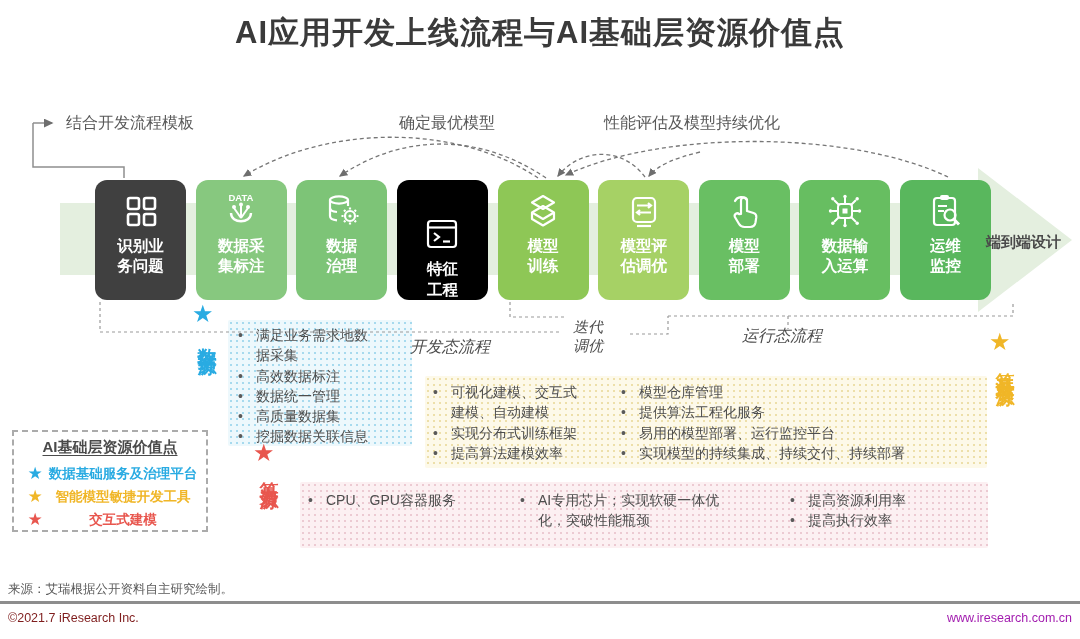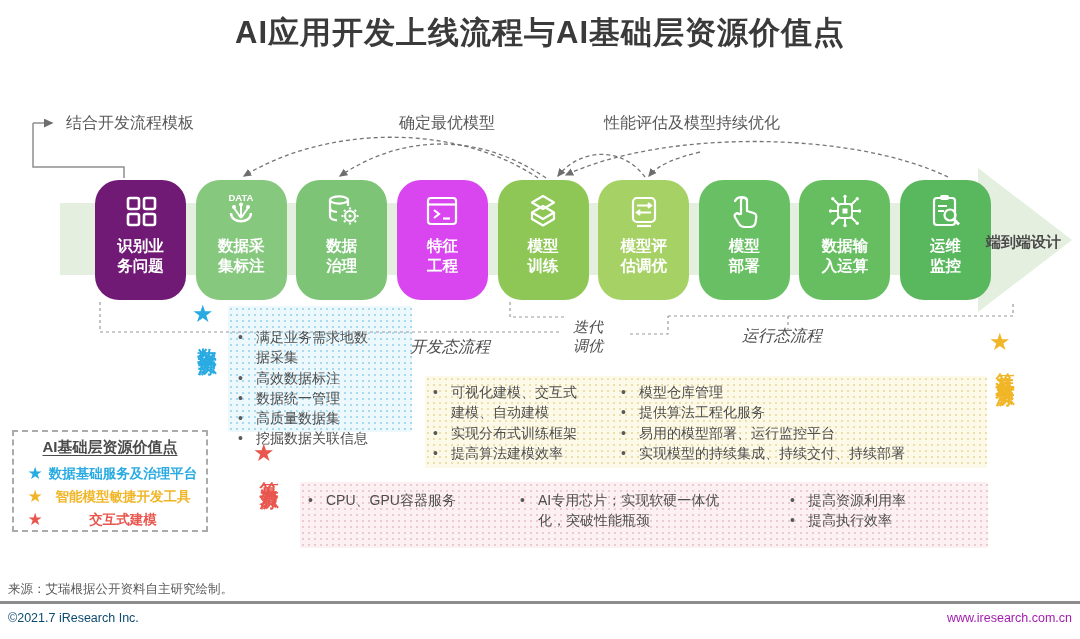--- a/index.html
+++ b/index.html
@@ -10,21 +10,21 @@
            font-size:31px; font-weight:900; color:#3a3a3a; letter-spacing:1px; }
 
   .toplabel { position:absolute; font-size:16px; color:#595959; white-space:nowrap; }
 
   .svgLayer { position:absolute; inset:0; width:1080px; height:639px; }
   .under { z-index:0; }
   .over  { z-index:3; pointer-events:none; }
 
   .flow { position:absolute; left:95px; top:180px; width:896px; height:120px;
           display:flex; justify-content:space-between; z-index:2; }
-  .fbox { width:91px; height:120px; border-radius:24px; display:flex; flex-direction:column;
+  .fbox { width:91px; height:120px; border-radius:12px; display:flex; flex-direction:column;
           align-items:center; }
   .fbox svg { width:44px; height:44px; margin-top:9px; flex:0 0 auto; }
   .flabel { margin-top:3px; color:#fff; font-weight:bold; font-size:15.5px; line-height:1.32;
             text-align:center; white-space:pre-line; }
 
   .endtoend { position:absolute; left:986px; top:233px; font-size:15px; font-weight:600;
               color:#4a4a4a; z-index:2; white-space:nowrap; }
 
   .star { position:absolute; font-size:24px; line-height:1; z-index:4; }
   .vtext { position:absolute; writing-mode:vertical-rl; text-orientation:upright;
@@ -50,41 +50,41 @@
   .legend { position:absolute; left:12px; top:430px; width:196px; height:102px;
             border:2px dashed #ababab; background:#fff; z-index:5; padding:6px 8px 4px; }
   .legend-title { text-align:center; font-size:15px; font-weight:bold; color:#4a4a4a;
                   text-decoration:underline; text-underline-offset:3px; margin-bottom:5px; }
   .lrow { display:flex; align-items:center; font-size:13.5px; font-weight:bold; height:23px; }
   .lrow .lstar { width:26px; text-align:center; font-size:17px; flex:0 0 auto; }
   .lrow .ltxt { flex:1; text-align:center; }
 
   .src { position:absolute; left:8px; top:581px; font-size:12.5px; color:#595959; z-index:5; }
   .footline { position:absolute; left:0; top:601px; width:1080px; height:3px; background:#8d8d8d; z-index:5; }
-  .copy { position:absolute; left:8px; top:611px; font-size:12.5px; color:#0c4a6e; z-index:5; }
+  .copy { position:absolute; left:8px; top:611px; font-size:12.5px; color:#7f1d1d; z-index:5; }
   .site { position:absolute; right:8px; top:611px; font-size:12.5px; color:#a21caf; z-index:5; }
 </style>
 </head>
 <body>
 
 <div class="canvas">
 
   <svg class="svgLayer under">
     <rect x="60" y="203" width="918" height="72" fill="#e4efdf"></rect>
     <polygon points="978,168 1072,240 978,312" fill="#e4efdf"></polygon>
   </svg>
 
   <div class="title">AI应用开发上线流程与AI基础层资源价值点</div>
 
   <div class="toplabel" style="left:66px; top:113px;">结合开发流程模板</div>
   <div class="toplabel" style="left:399px; top:113px;">确定最优模型</div>
   <div class="toplabel" style="left:604px; top:113px;">性能评估及模型持续优化</div>
 
   <div class="flow">
-    <div class="fbox" style="background: #701a75;">
+    <div class="fbox" style="background: #404040;">
       <svg viewBox="0 0 44 44" fill="none" stroke="#fff" stroke-width="2.6">
         <rect x="9" y="9" width="11" height="11" rx="2"></rect>
           <rect x="25" y="9" width="11" height="11" rx="2"></rect>
         <rect x="9" y="25" width="11" height="11" rx="2"></rect>
           <rect x="25" y="25" width="11" height="11" rx="2"></rect>
       </svg>
       <div class="flabel">识别业
 务问题</div>
     </div>
     <div class="fbox" style="background: rgb(135, 200, 127);">
@@ -104,21 +104,21 @@
         <ellipse cx="19" cy="11" rx="9" ry="3.6"></ellipse>
         <path d="M10,11 V27 C10,29.2 13,31 17,31.4 M28,11 V17"></path>
         <path d="M10,19 C10,21 13,22.6 17,23"></path>
         <circle cx="30" cy="27" r="5"></circle>
           <circle cx="30" cy="27" r="1.6" fill="#fff" stroke="none"></circle>
         <path d="M30,20.5 V18.5 M30,33.5 V35.5 M23.5,27 H21.5 M36.5,27 H38.5 M25.4,22.4 L24,21 M34.6,31.6 L36,33 M25.4,31.6 L24,33 M34.6,22.4 L36,21"></path>
       </svg>
       <div class="flabel">数据
 治理</div>
     </div>
-    <div class="fbox" style="background: #d946ef;">
+    <div class="fbox" style="background: #000000; justify-content: flex-end;">
       <svg viewBox="0 0 44 44" fill="none" stroke="#fff" stroke-width="2.2">
         <rect x="8" y="9" width="28" height="26" rx="3"></rect>
         <path d="M8,15.5 H36"></path>
         <path d="M14,21 L19,25 L14,29"></path>
         <path d="M23,29.5 H30"></path>
       </svg>
       <div class="flabel">特征
 工程</div>
     </div>
     <div class="fbox" style="background: rgb(142, 199, 86);">
@@ -211,21 +211,21 @@
   </svg>
 
   <div class="itlabel" style="left:410px; top:337px;">开发态流程</div>
   <div class="itlabel" style="left:573px; top:318px; width:52px; font-size:15px;">迭代
 调优</div>
   <div class="itlabel" style="left:742px; top:326px;">运行态流程</div>
 
   <div class="star" style="left: 192px; top: 302px; color: rgb(41, 171, 226);">★</div>
   <div class="vtext" style="left: 194px; top: 333px; color: rgb(41, 171, 226);">数据资源</div>
 
-  <div class="dotbox blue-box" style="left:228px; top:306px; width:184px; height:126px; padding:21px 4px;">
+  <div class="dotbox blue-box" style="left:228px; top:320px; width:184px; height:126px; padding:5px 4px;">
     <div class="brow">
         <span class="bdot"></span>
         <span style="width:122px;">满足业务需求地数据采集</span>
       </div>
     <div class="brow">
         <span class="bdot"></span>
         <span>高效数据标注</span>
       </div>
     <div class="brow">
         <span class="bdot"></span>

